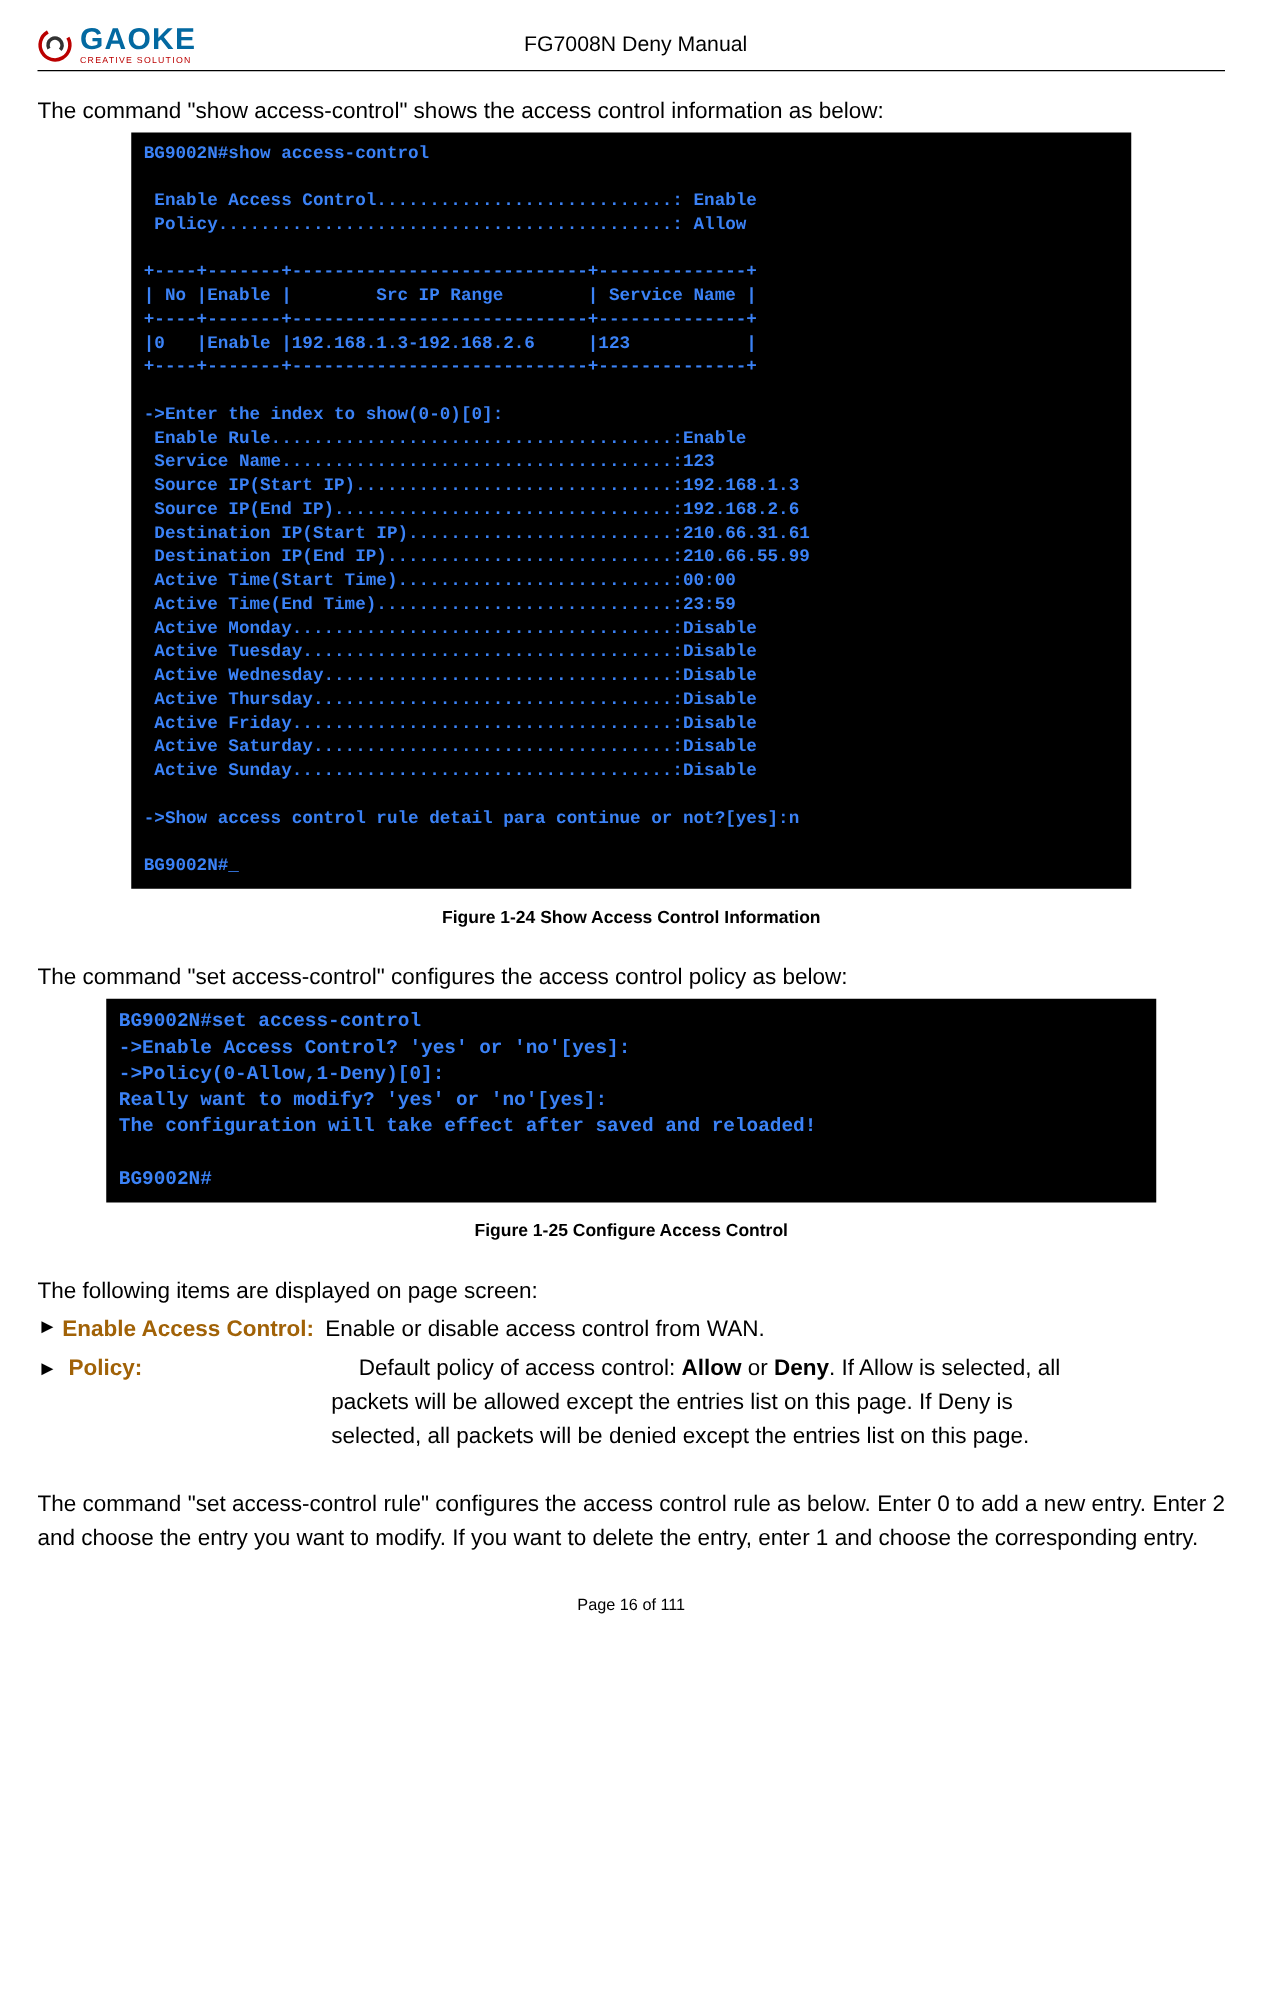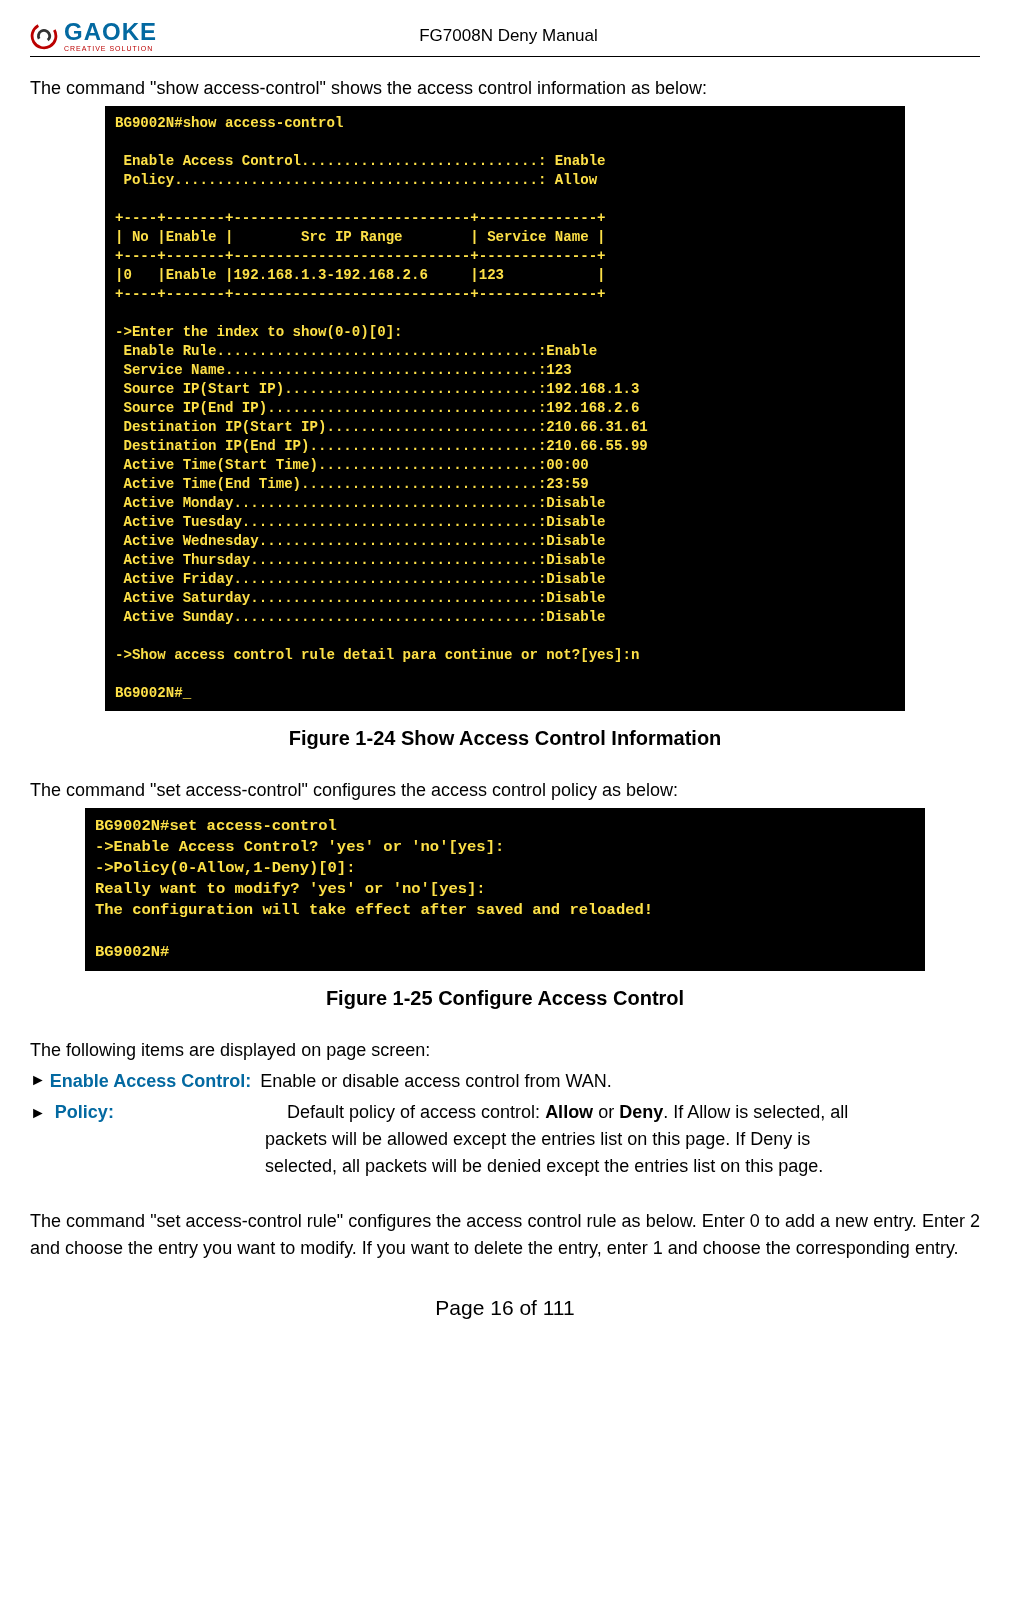--- a/index.html
+++ b/index.html
@@ -55,53 +55,53 @@
       font-size: 17px;
       color: #000;
       margin-right: 120px;
     }
     .body-text {
       font-size: 18px;
       margin: 8px 0 4px 0;
     }
     .terminal {
       background: #000;
-      color: #fde047;
+      color: #3b82f6;
       font-family: "Courier New", monospace;
       font-weight: bold;
       padding: 8px 10px 8px 10px;
       margin: 4px auto 12px auto;
       white-space: pre;
       line-height: 1.35;
     }
     .terminal-1 {
       width: 780px;
       font-size: 14.1px;
     }
     .terminal-2 {
       width: 820px;
       font-size: 15.5px;
       margin-top: 0;
     }
     .figure-caption {
       text-align: center;
       font-weight: bold;
-      font-size: 20px;
+      font-size: 14px;
       margin: 8px 0 24px 0;
     }
     .bullet-line {
       margin: 4px 0;
       display: flex;
     }
     .bullet-arrow {
       margin-right: 4px;
       font-size: 16px;
     }
     .bullet-label {
-      color: #0369a1;
+      color: #a16207;
       font-weight: bold;
       white-space: nowrap;
     }
     .bullet-text {
       margin-left: 4px;
     }
     .policy-block {
       display: flex;
       gap: 42px;
     }
@@ -111,21 +111,21 @@
     }
     .policy-text {
       text-align: justify;
     }
     .policy-continuation {
       margin-left: 235px;
       text-align: justify;
     }
     .footer {
       text-align: center;
-      font-size: 21px;
+      font-size: 13px;
       margin-top: 30px;
     }
     .justified {
       text-align: justify;
     }
     .bold-inline {
       font-weight: bold;
     }
   </style>
 </head>

